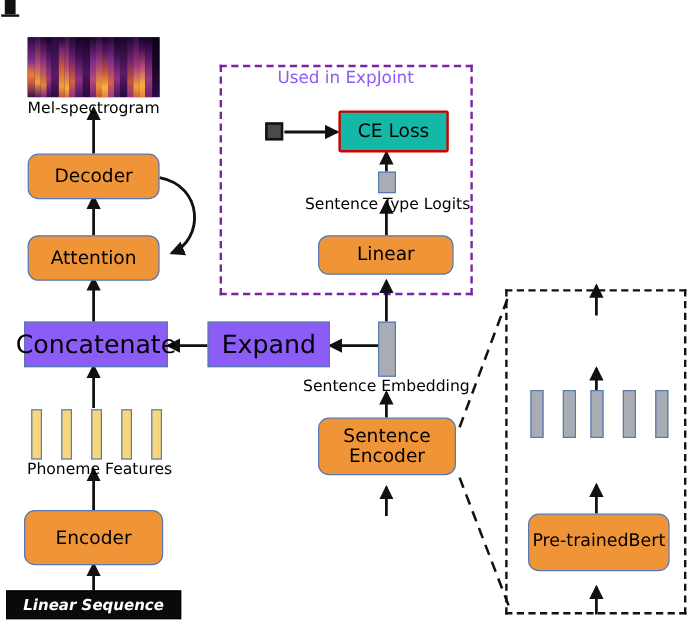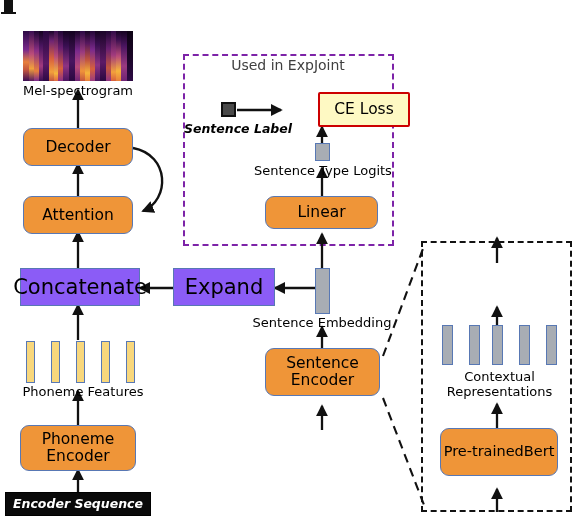--- a/index.html
+++ b/index.html
@@ -46,25 +46,24 @@
     background: #0a0a0a;
     color: #ffffff;
     border: 1px solid #000000;
     font-size: 12.5px;
     font-style: italic;
     font-weight: bold;
     border-radius: 0;
   }
 
   .red-box {
-    background: #fef9c3;
+    background: #14b8a6;
     border: 2.2px solid #cc0000;
     border-radius: 2px;
     font-size: 15.5px;
-    margin-left: 36px;
   }
 
   
   .bar {
     position: absolute;
     box-sizing: border-box;
   }
   .bar-yellow {
     background: #f8d77c;
     border: 1.4px solid #5878b4;
@@ -88,21 +87,21 @@
     text-align: center;
     line-height: 1.12;
     white-space: nowrap;
   }
   .label-bold-italic {
     font-weight: bold;
     font-style: italic;
     font-size: 12.5px;
   }
   .label-purple {
-    color: #404040;
+    color: #8b5cf6;
     font-size: 14px;
   }
 
   
   .dash-purple {
     position: absolute;
     box-sizing: border-box;
     border: 2.6px dashed #7d23a8;
     background: transparent;
   }
@@ -251,30 +250,28 @@
 
   <div class="bar bar-yellow" style="left:26px;  top:341px; width:9px; height:42px;"></div>
   <div class="bar bar-yellow" style="left:51px;  top:341px; width:9px; height:42px;"></div>
   <div class="bar bar-yellow" style="left:76px;  top:341px; width:9px; height:42px;"></div>
   <div class="bar bar-yellow" style="left:101px; top:341px; width:9px; height:42px;"></div>
   <div class="bar bar-yellow" style="left:126px; top:341px; width:9px; height:42px;"></div>
 
   <div class="label" style="left:8px; top:385px; width:150px;">Phoneme Features</div>
 
   <div class="node orange-round" style="left:20px; top:425px; width:116px; height:46px; flex-direction:column;">
-    <span>Phoneme</span>
     <span>Encoder</span>
   </div>
 
-  <div class="node black-box" style="left:5px; top:492px; width:146px; height:24px;">Encoder Sequence</div>
+  <div class="node black-box" style="left:5px; top:492px; width:146px; height:24px;">Linear Sequence</div>
 
   <div class="label label-purple" style="left:208px; top:58px; width:160px;">Used in ExpJoint</div>
 
   <div class="sq-dark" style="left:221px; top:102px; width:15px; height:15px;"></div>
-  <div class="label label-bold-italic" style="left:181px; top:122px; width:114px;">Sentence Label</div>
 
   <div class="node red-box" style="left:282px; top:92px; width:92px; height:35px;">CE Loss</div>
 
   <div class="bar bar-gray" style="left:315px; top:143px; width:15px; height:18px;"></div>
   <div class="label" style="left:243px; top:164px; width:160px;">Sentence Type Logits</div>
 
   <div class="node orange-round" style="left:265px; top:196px; width:113px; height:33px;">Linear</div>
 
   <div class="bar bar-gray" style="left:315px; top:268px; width:15px; height:46px;"></div>
   <div class="label" style="left:247px; top:316px; width:150px;">Sentence Embedding</div>
@@ -285,23 +282,19 @@
   </div>
 
 
 
   <div class="bar bar-gray" style="left:442px; top:325px; width:11px; height:40px;"></div>
   <div class="bar bar-gray" style="left:469px; top:325px; width:11px; height:40px;"></div>
   <div class="bar bar-gray" style="left:492px; top:325px; width:11px; height:40px;"></div>
   <div class="bar bar-gray" style="left:519px; top:325px; width:11px; height:40px;"></div>
   <div class="bar bar-gray" style="left:546px; top:325px; width:11px; height:40px;"></div>
 
-  <div class="label" style="left:427px; top:369px; width:145px; line-height:1.18;">
-    <span>Contextual</span><br>
-    <span>Representations</span>
-  </div>
 
   <div class="node orange-round" style="left:440px; top:428px; width:118px; height:48px; font-size:14.5px;">
     <span>Pre-trained</span>
     <span>Bert</span>
   </div>
 
 </div>
 
 </body></html>

